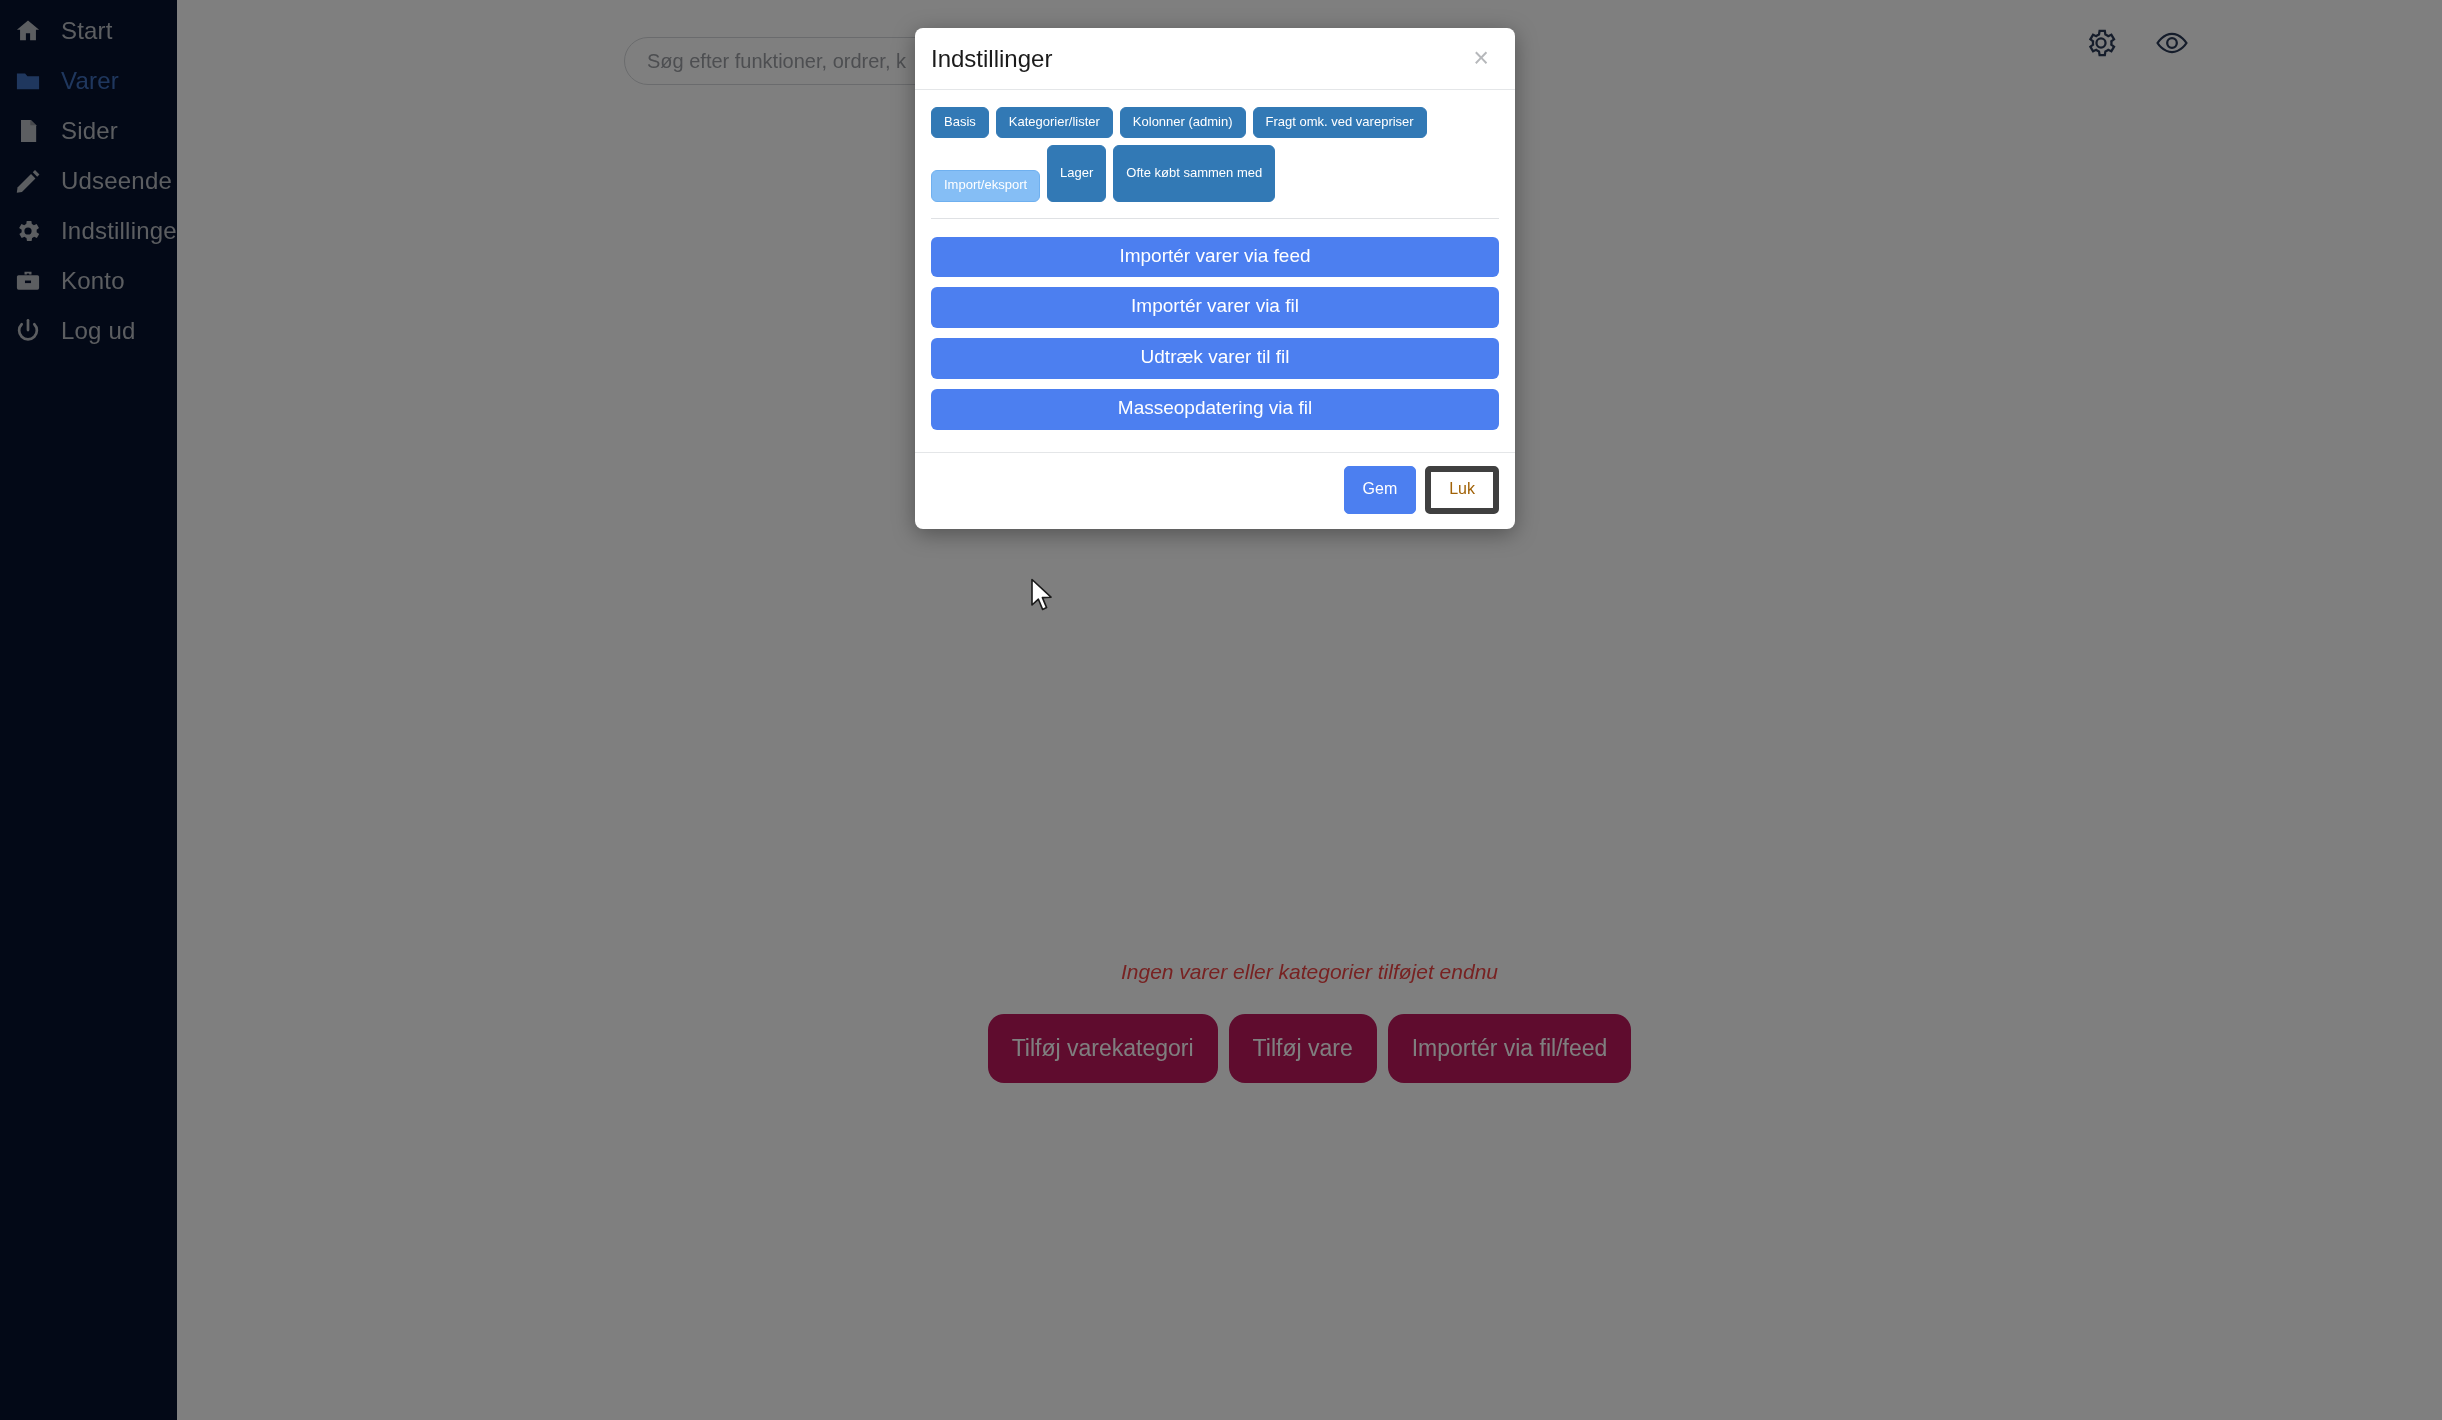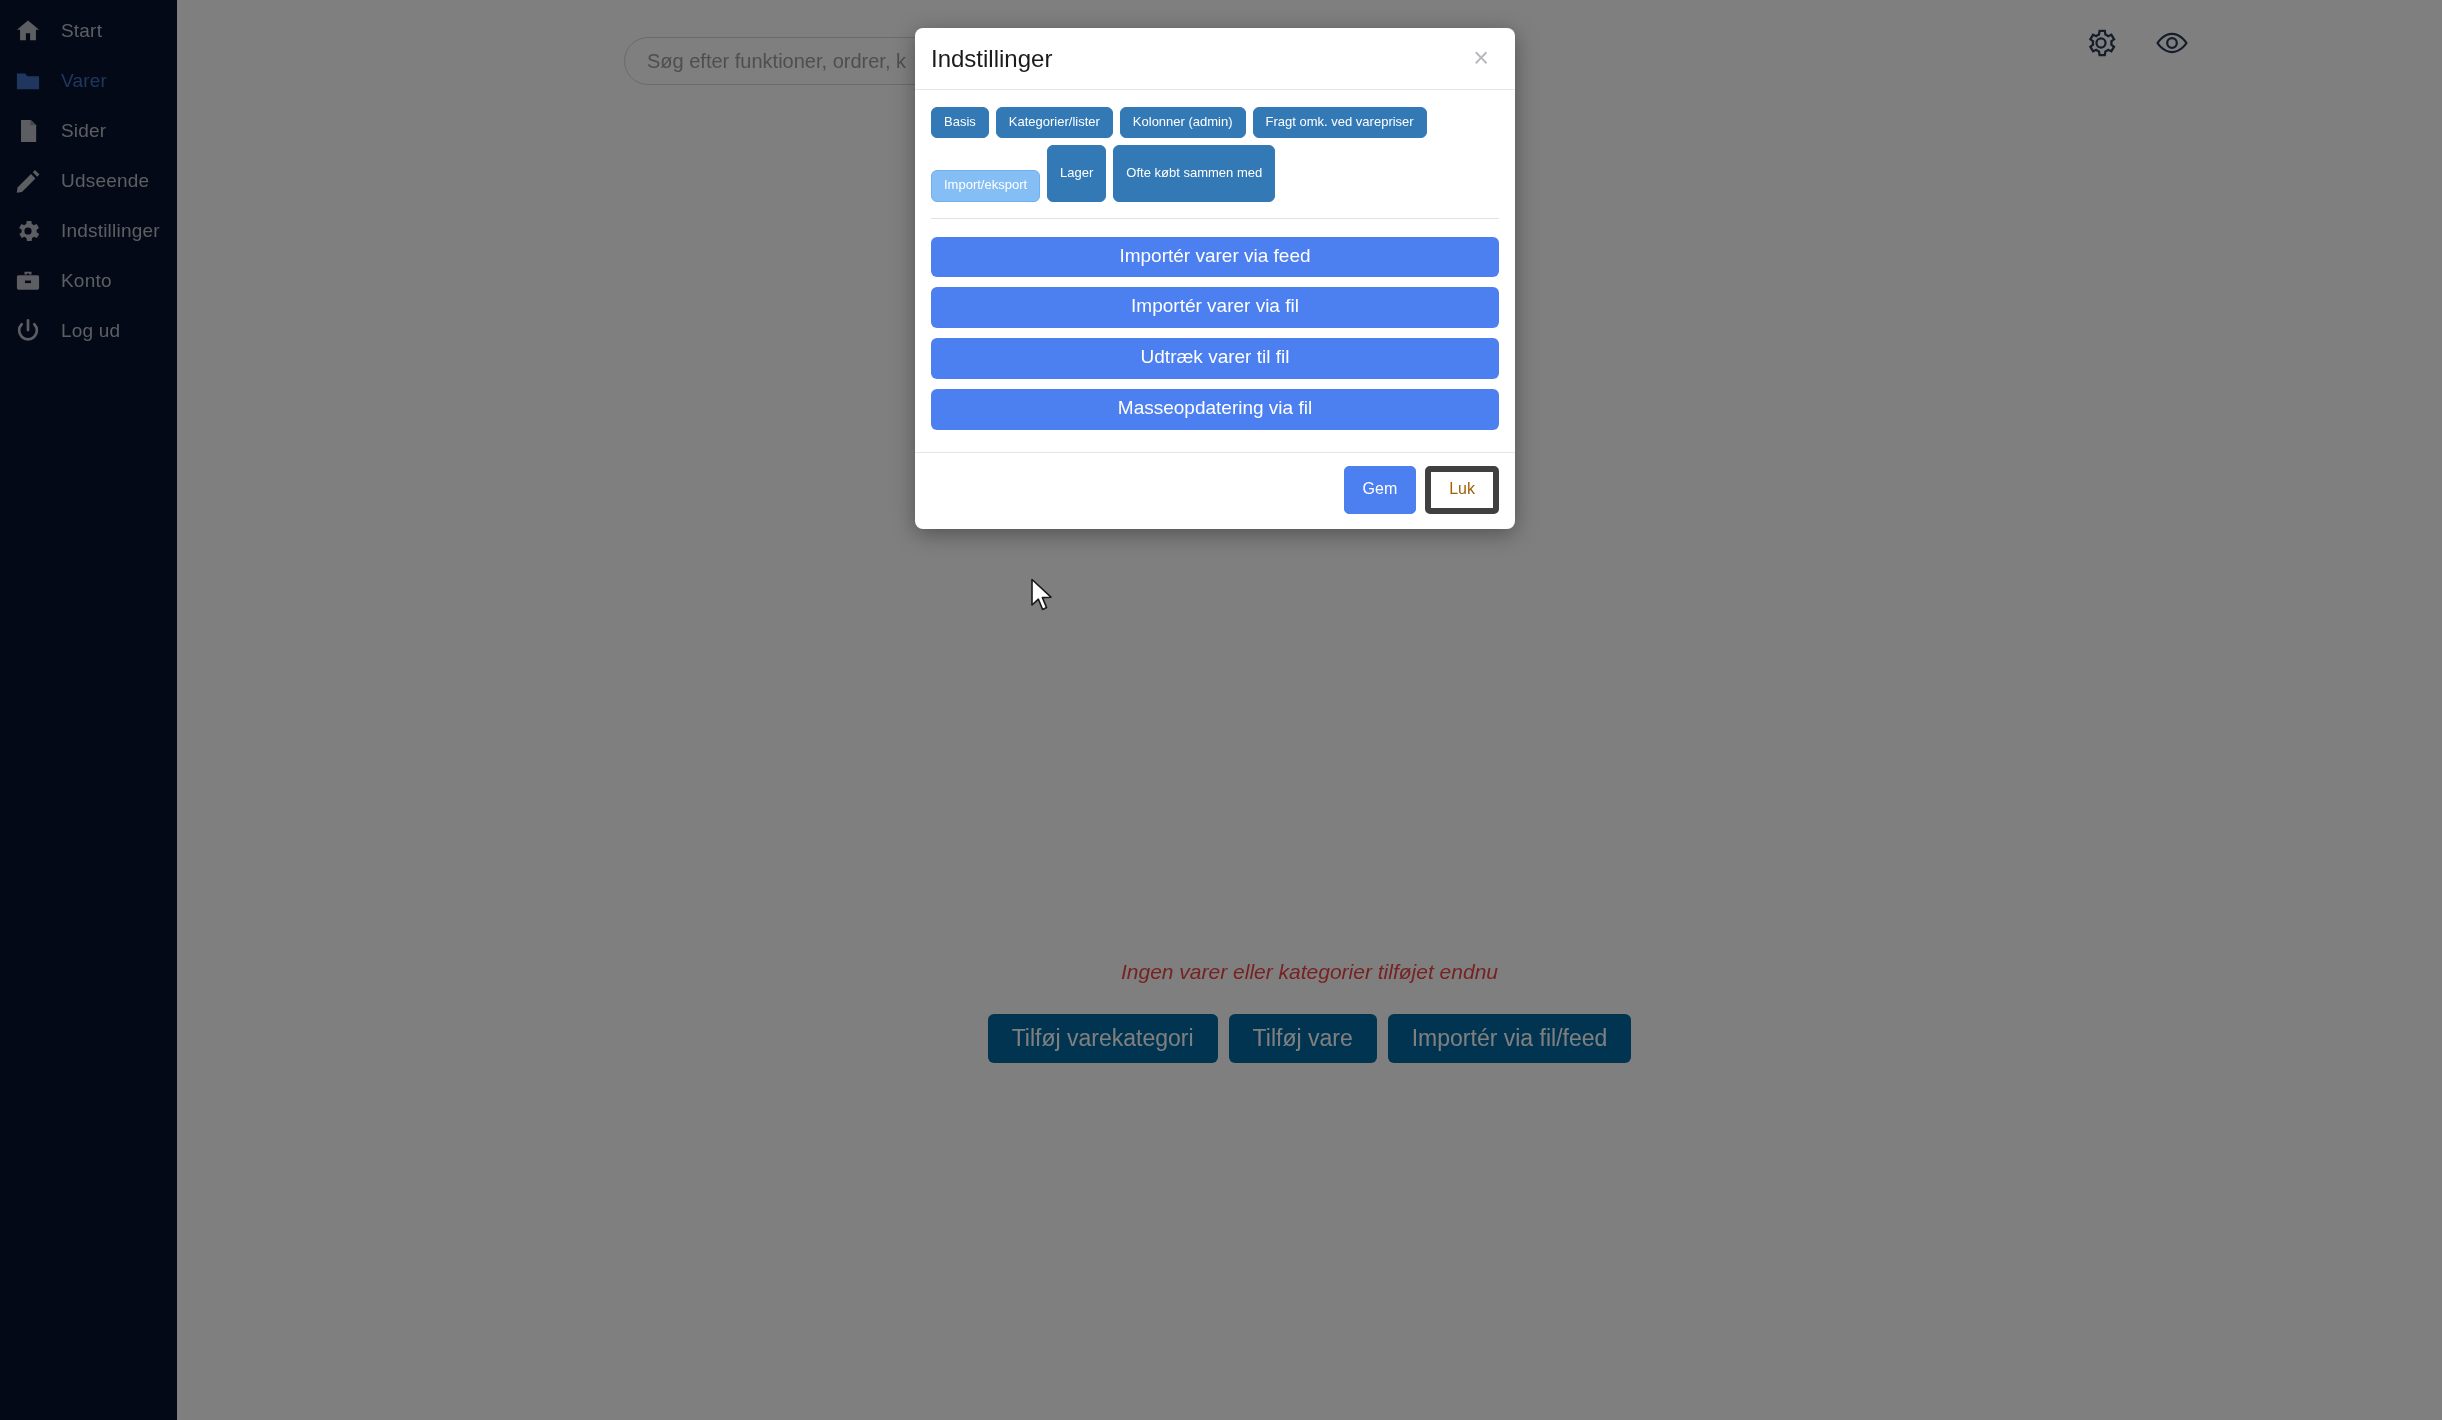--- a/index.html
+++ b/index.html
@@ -26,21 +26,21 @@
     padding-top: 6px;
     flex: 0 0 177px;
   }
   .nav-item {
     display: flex; align-items: center;
     height: 50px;
     padding-left: 13px;
     gap: 18px;
     cursor: pointer;
     color: #b9bcc2;
-    font-size: 19px;
+    font-size: 24px;
     letter-spacing: .2px;
   }
   .nav-item.active .nav-label { color: #3f6fbd; }
   .nav-icon {
     width: 30px; height: 30px;
     display: flex; align-items: center; justify-content: center;
     flex: 0 0 30px;
   }
   .nav-icon svg { display: block; }
   .nav-label { white-space: nowrap; }
@@ -94,26 +94,26 @@
   #empty-msg {
     font-style: italic;
     font-size: 21px;
     color: #ef4444;
     margin-bottom: 30px;
   }
   #empty-actions {
     display: flex; justify-content: center; gap: 11px;
   }
   .btn-primary-dark {
-    background: #0369a1;
+    background: #be185d;
     color: #ffffff;
     border: none;
-    border-radius: 6px;
+    border-radius: 16px;
     font-size: 23px;
-    padding: 11px 24px;
+    padding: 21px 24px;
     cursor: pointer;
     font-family: inherit;
     white-space: nowrap;
   }
 
   
   #overlay {
     position: absolute; inset: 0;
     background: rgba(0,0,0,0.5);
     z-index: 50;

